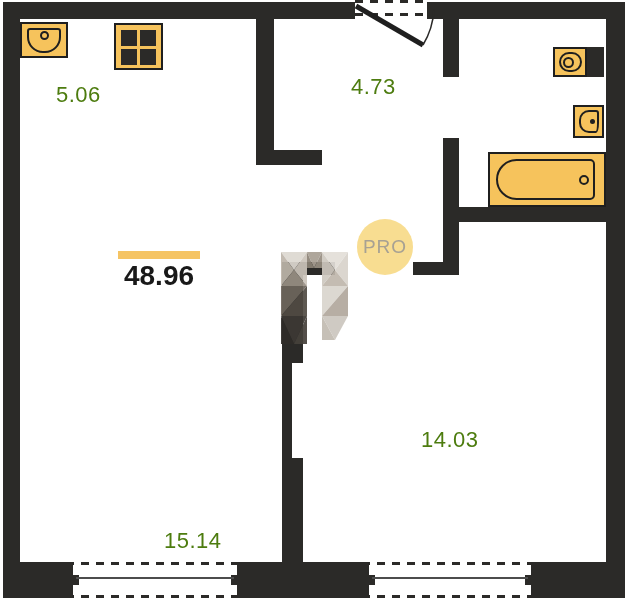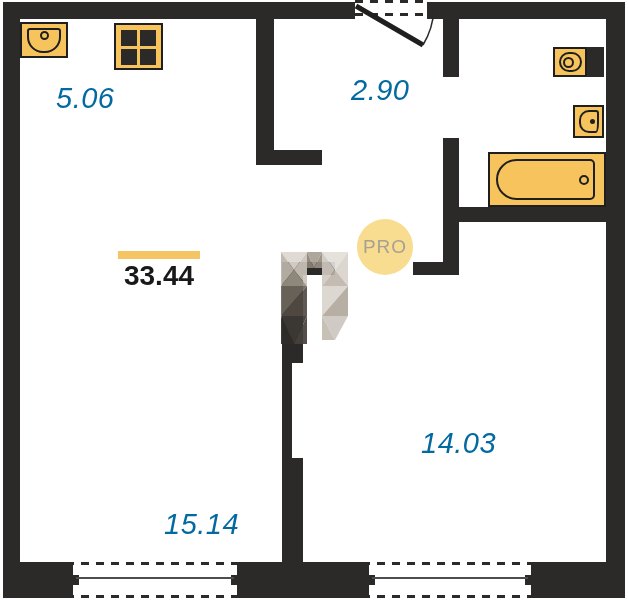--- a/index.html
+++ b/index.html
@@ -1,19 +1,19 @@
 <!DOCTYPE html>
 <html><head>
 <meta charset="utf-8">
 <style>
   html,body{margin:0;padding:0;background:#ffffff;}
   #plan{position:relative;width:628px;height:600px;background:#ffffff;overflow:hidden;
         font-family:"Liberation Sans",sans-serif;}
   .wall{position:absolute;background:#2b2a28;}
-  .area-label{position:absolute;font-size:29px;color:#0369a1;letter-spacing:0.5px;white-space:nowrap;font-style:italic;}
+  .area-label{position:absolute;font-size:22px;color:#4d7c0f;letter-spacing:0.5px;white-space:nowrap;}
   .fixture{position:absolute;background:#f6c35c;border:2px solid #1f1f1f;box-sizing:border-box;}
   .bowl{position:absolute;border:2px solid #1f1f1f;box-sizing:border-box;}
   .dot{position:absolute;border:2px solid #1f1f1f;border-radius:50%;box-sizing:border-box;background:transparent;}
   .burner{position:absolute;width:16px;height:16px;background:#2b2a28;}
   .dash-h{position:absolute;height:3px;background:repeating-linear-gradient(90deg,#2b2a28 0 8px,transparent 8px 15px);}
   .window{position:absolute;height:36px;}
   .window .cap{position:absolute;top:0;width:7px;height:36px;background:#2b2a28;}
   .window .nub{position:absolute;top:13px;width:6px;height:10px;background:#2b2a28;}
   .window .mid{position:absolute;top:15px;height:2px;background:#4c4c4c;}
   .total-underline{position:absolute;left:118px;top:251px;width:82px;height:8px;background:#f5c464;}
@@ -95,26 +95,26 @@
   <div class="fixture" style="left:573px;top:105px;width:31px;height:33px;">
     <div class="bowl" style="left:4px;top:3px;width:20px;height:23px;border-radius:10px 3px 3px 10px / 10px 3px 10px 10px;"></div>
     <div class="dot" style="left:15px;top:12px;width:5px;height:5px;background:#1f1f1f;"></div>
   </div>
   <div class="fixture" style="left:488px;top:152px;width:118px;height:55px;">
     <div class="bowl" style="left:6px;top:5px;width:99px;height:41px;border-radius:21px 5px 5px 21px;"></div>
     <div class="dot" style="left:89px;top:21px;width:10px;height:10px;"></div>
   </div>
 
   <div class="area-label" style="left:56px;top:82px;">5.06</div>
-  <div class="area-label" style="left:351px;top:74px;">2.90</div>
+  <div class="area-label" style="left:351px;top:74px;">4.73</div>
   <div class="area-label" style="left:421px;top:379px;margin-top:48px;">14.03</div>
-  <div class="area-label" style="left:164px;top:508px;">15.14</div>
+  <div class="area-label" style="left:164px;top:528px;">15.14</div>
 
   <div class="total-underline"></div>
-  <div class="total-label">33.44</div>
+  <div class="total-label">48.96</div>
 
   <svg style="left:281px;top:246px;opacity:0.92;" width="67" height="98" viewBox="0 0 67 98">
     <polygon points="0,6 26,6 13,24" fill="#ddd8d1"></polygon>
     <polygon points="0,6 13,24 0,40" fill="#bdb5aa"></polygon>
     <polygon points="13,24 26,6 26,40" fill="#cbc4ba"></polygon>
     <polygon points="0,40 13,24 26,40" fill="#988f84"></polygon>
     <polygon points="0,40 26,40 0,70" fill="#6e665d"></polygon>
     <polygon points="26,40 26,70 0,70" fill="#514b44"></polygon>
     <polygon points="0,70 26,70 13,98" fill="#3d3934"></polygon>
     <polygon points="0,70 13,98 0,98" fill="#2f2c29"></polygon>

